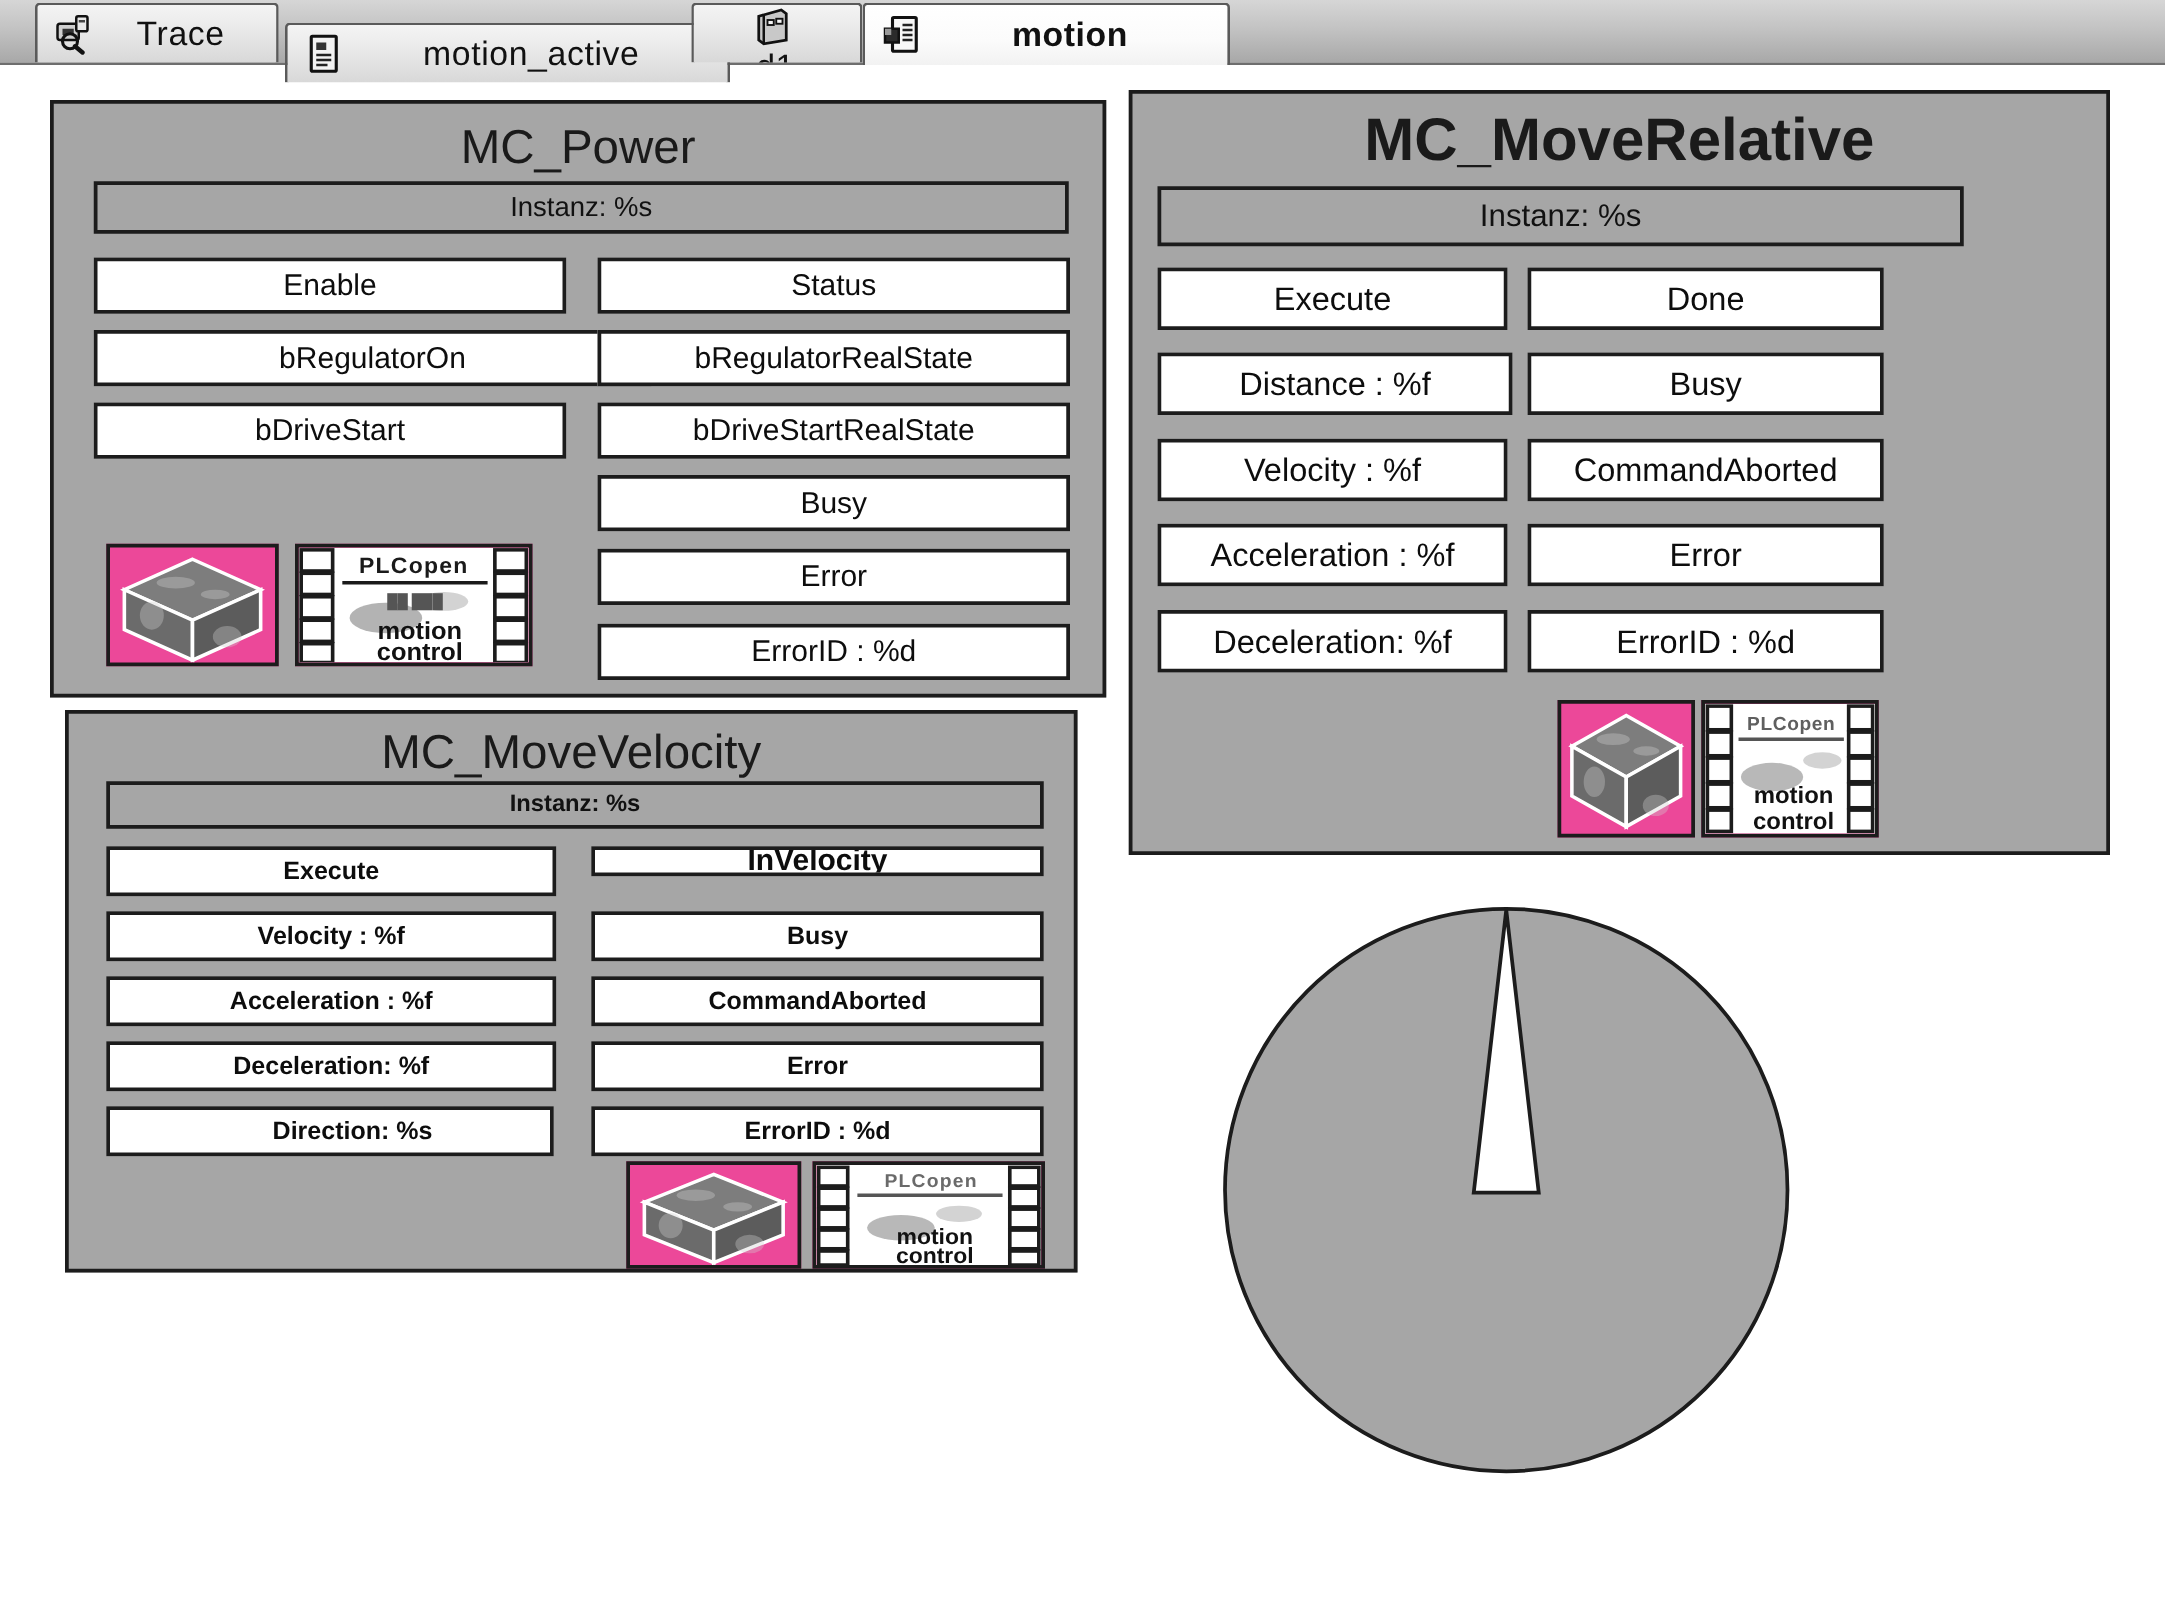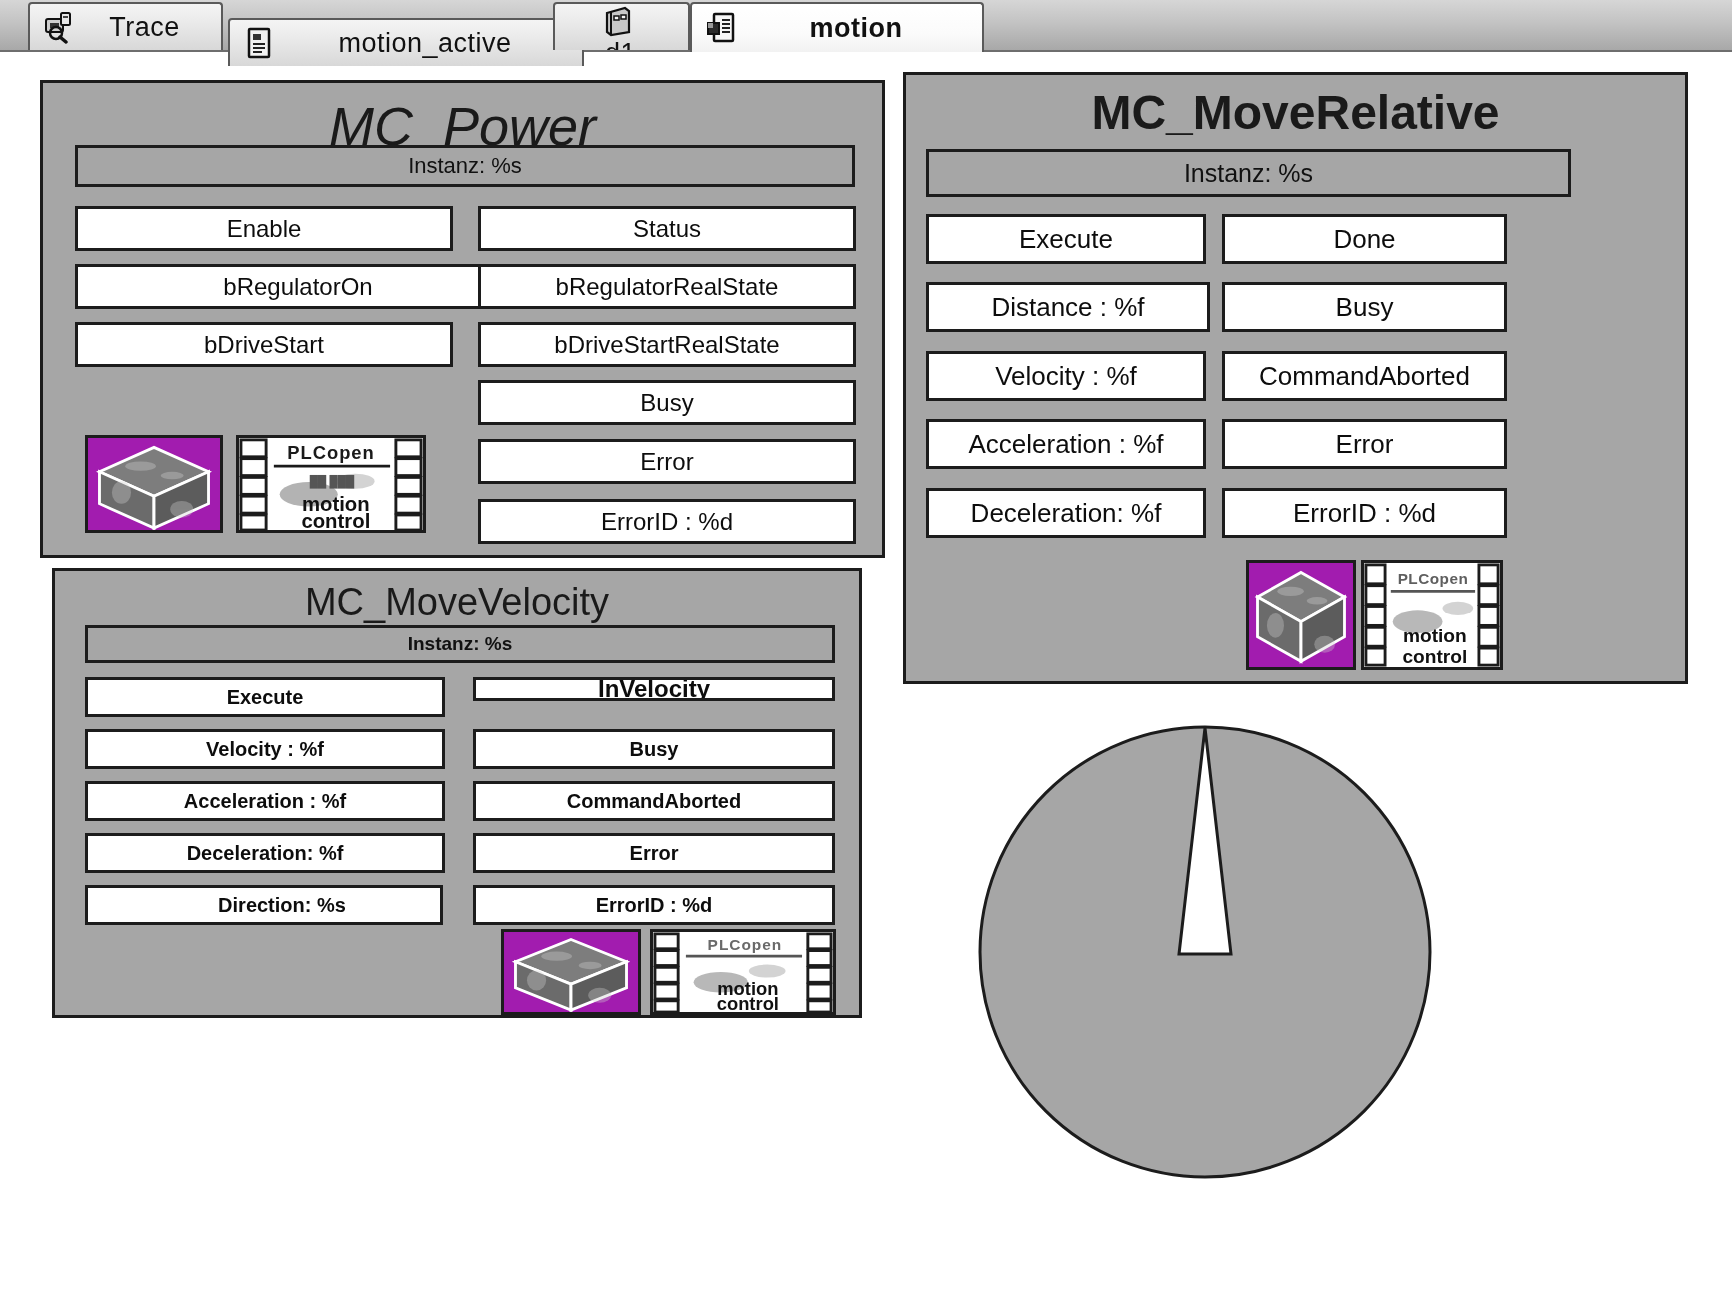--- a/index.html
+++ b/index.html
@@ -86,21 +86,21 @@
     border: 3px solid #1c1c1c;
     display: flex; align-items: center; justify-content: center;
     color: #0d0d0d;
     white-space: nowrap;
     overflow: hidden;
   }
 
   
   .logo-box {
     position: absolute;
-    background: #a21caf;
+    background: #ec4899;
     border: 3px solid #1c1c1c;
     overflow: hidden;
   }
   .cube-svg, .plc-svg { display: block; width: 100%; height: 100%; }
 
   
   #gauge-wrap { position: absolute; }
   #gauge-svg { display: block; width: 100%; height: 100%; }
 </style>
 </head>
@@ -158,21 +158,21 @@
         <rect x="4" y="12" width="11" height="11" fill="#2b2b2b" stroke="#111" stroke-width="2"></rect>
         <rect x="4" y="12" width="5" height="5" fill="#9a9a9a"></rect>
       </svg>
     </span>
     <span class="tab-label">motion</span>
   </div>
 </div>
 
 <div class="panel" id="p-power" style="left:40px; top:80px; width:845px; height:478px;">
 
-  <div class="panel-title" style="position:absolute; left:0; top:16px; width:100%; font-size:54px;font-style:italic;">MC_Power</div>
+  <div class="panel-title" style="position:absolute; left:0; top:16px; width:100%; font-size:38px;">MC_Power</div>
 
   <div class="instanz" style="left:32px; top:62px; width:780px; height:42px; font-size:22px;">Instanz: %s</div>
 
   <div class="field" style="left:32px; top:123px; width:378px; height:45px; font-size:24px;">Enable</div>
   <div class="field" style="left:32px; top:181px; width:446px; height:45px; font-size:24px;">bRegulatorOn</div>
   <div class="field" style="left:32px; top:239px; width:378px; height:45px; font-size:24px;">bDriveStart</div>
 
   <div class="field" style="left:435px; top:123px; width:378px; height:45px; font-size:24px;">Status</div>
   <div class="field" style="left:435px; top:181px; width:378px; height:45px; font-size:24px;">bRegulatorRealState</div>
   <div class="field" style="left:435px; top:239px; width:378px; height:45px; font-size:24px;">bDriveStartRealState</div>

